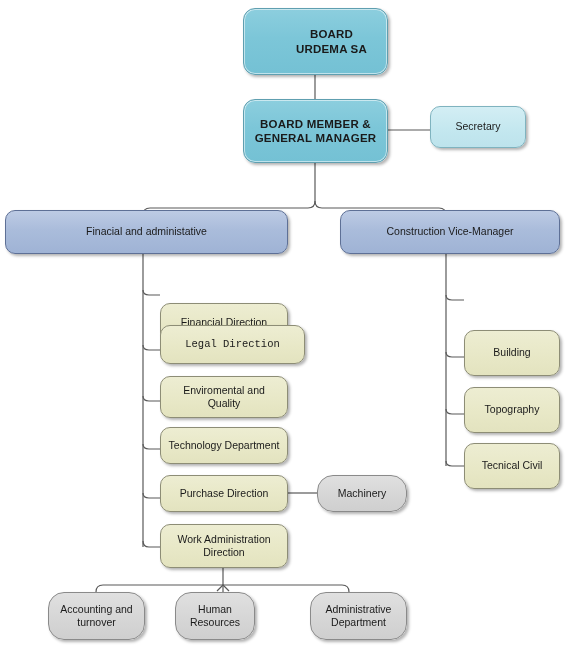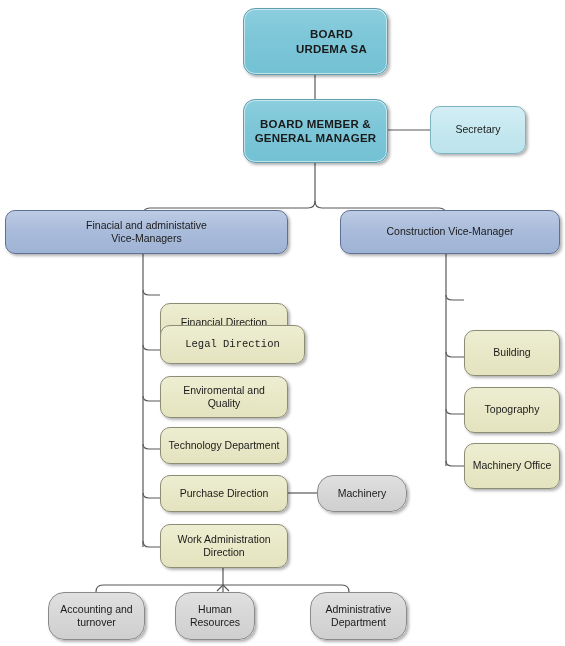--- a/index.html
+++ b/index.html
@@ -133,28 +133,27 @@
     </span>
   </div>
 
   <div class="node tier-top tier-top-inner" style="left:243px; top:99px; width:145px; height:64px;">
     <span>
       <span>BOARD MEMBER &amp;</span>
       <span>GENERAL MANAGER</span>
     </span>
   </div>
 
-  <div class="node tier-sec" style="left:430px; top:106px; width:96px; height:48px;">
+  <div class="node tier-sec" style="left:430px; top:106px; width:96px; height:42px;">
     <span>Secretary</span>
   </div>
 
   <div class="node tier-vm" style="left:5px; top:210px; width:283px; height:44px;">
     <span>
       <span>Finacial and administative</span>
-      <span>Vice-Managers</span>
     </span>
   </div>
 
   <div class="node tier-vm" style="left:340px; top:210px; width:220px; height:44px;">
     <span>Construction Vice-Manager</span>
   </div>
 
   <div class="node tier-dep" style="left:160px; top:271px; width:128px; height:39px;margin-top:32px;">
     <span>Financial Direction</span>
   </div>
@@ -192,21 +191,21 @@
 
   <div class="node tier-dep" style="left:464px; top:330px; width:96px; height:46px;">
     <span>Building</span>
   </div>
 
   <div class="node tier-dep" style="left:464px; top:387px; width:96px; height:46px;">
     <span>Topography</span>
   </div>
 
   <div class="node tier-dep" style="left:464px; top:443px; width:96px; height:46px;">
-    <span>Machinery Office</span>
+    <span>Tecnical Civil</span>
   </div>
 
   <div class="node tier-grey" style="left:48px; top:592px; width:97px; height:48px;">
     <span>
       <span>Accounting and</span>
       <span>turnover</span>
     </span>
   </div>
 
   <div class="node tier-grey" style="left:175px; top:592px; width:80px; height:48px;">

